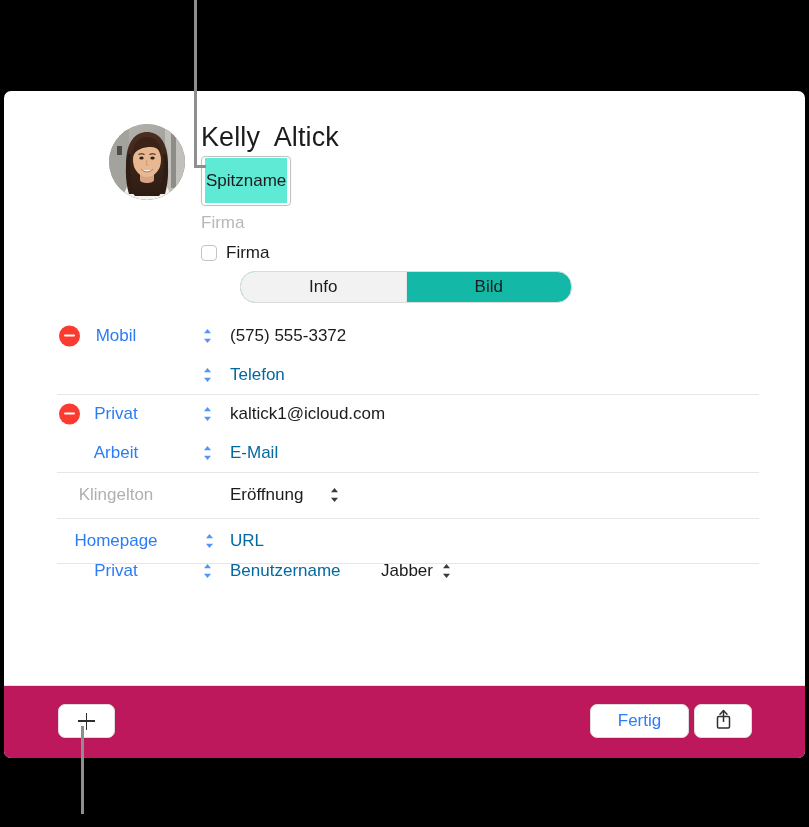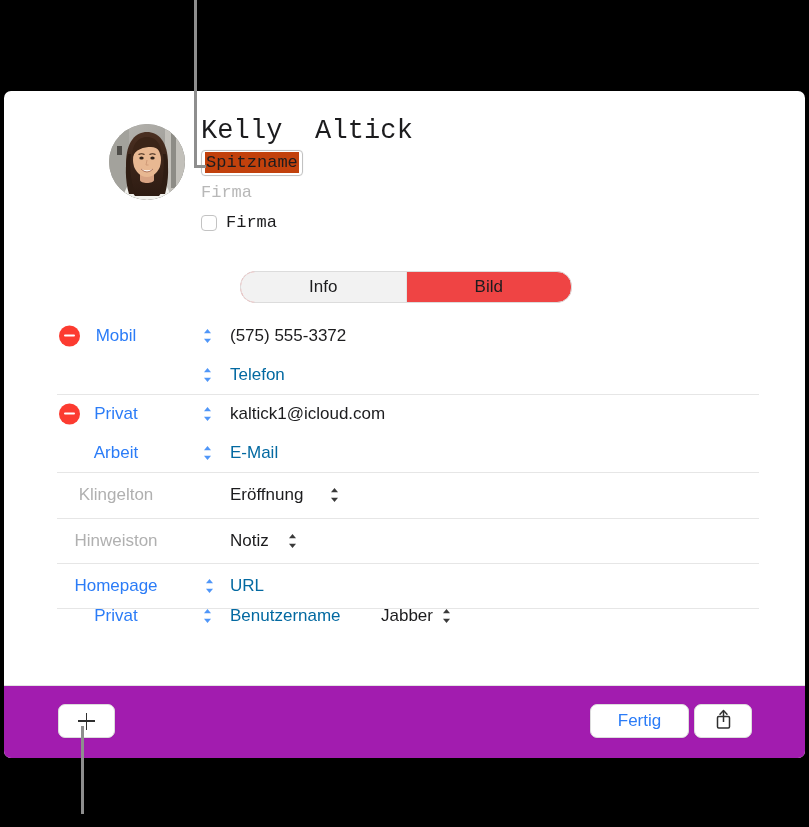--- a/index.html
+++ b/index.html
@@ -77,46 +77,45 @@
     height: 76px;
     border-radius: 50%;
     overflow: hidden;
     background: #9d9d98;
   }
   .avatar svg { display: block; }
 
   .name-block {
     position: absolute;
     left: 197px;
-    top: 24px;
-    font-family: Liberation Mono, monospace;
+    top: 30px;
   }
   .full-name {
     font-size: 27px;
     color: #1c1c1e;
     letter-spacing: 0.1px;
     line-height: 32px;
     white-space: pre;
   }
   .nickname-wrap {
     margin-top: 3px;
     display: inline-block;
     border: 1px solid #c2c2c2;
     border-radius: 4px;
     padding: 1px 3px 2px 3px;
     background: #ffffff;
     box-shadow: 0 0 0 0.5px rgba(0,0,0,0.03);
   }
   .nickname-text {
     font-size: 17px;
     color: #1c1c1e;
-    background: #c2410c;
+    background: #5eead4;
     line-height: 21px;
     display: inline-block;
-    padding: 0 1px;
+    padding: 12px 1px;
   }
   .company-placeholder {
     margin-top: 6px;
     font-size: 17px;
     color: #b8b8b8;
     line-height: 22px;
   }
   .company-check-row {
     margin-top: 9px;
     display: flex;
@@ -140,21 +139,21 @@
   .segmented {
     position: absolute;
     left: 236px;
     top: 180px;
     width: 330px;
     height: 30px;
     border: 1px solid #dcdcdc;
     border-radius: 15px;
     overflow: hidden;
     display: flex;
-    background: #ef4444;
+    background: #14b8a6;
   }
   .seg {
     flex: 1;
     display: flex;
     align-items: center;
     justify-content: center;
     font-size: 17px;
     color: #1c1c1e;
   }
   .seg.active {
@@ -266,21 +265,21 @@
     align-items: center;
   }
 
   
   .toolbar {
     position: absolute;
     left: 0;
     bottom: 0;
     width: 100%;
     height: 72px;
-    background: #a21caf;
+    background: #be185d;
     border-top: 1px solid #e3e3e3;
   }
   .tb-btn {
     position: absolute;
     border: 1px solid #dcdcdc;
     border-radius: 7px;
     background: #ffffff;
     display: flex;
     align-items: center;
     justify-content: center;
@@ -463,33 +462,20 @@
           <span class="value-cell dark">Eröffnung</span>
           <span class="value-chev" style="left:325px;">
             <svg width="11" height="16" viewBox="0 0 11 16">
                 <path d="M5.5 1 L9 5.2 L2 5.2 Z" fill="#3a3a3a"></path>
                 <path d="M5.5 15 L9 10.8 L2 10.8 Z" fill="#3a3a3a"></path>
               </svg>
           </span>
         </div>
       </div>
 
-      <div class="group" style="position:relative;">
-        <div class="sep" style="top:0px;"></div>
-        <div class="row" style="height:45px;">
-          <span class="label-cell muted">Hinweiston</span>
-          <span class="value-cell dark">Notiz</span>
-          <span class="value-chev" style="left:283px;">
-            <svg width="11" height="16" viewBox="0 0 11 16">
-                <path d="M5.5 1 L9 5.2 L2 5.2 Z" fill="#3a3a3a"></path>
-                <path d="M5.5 15 L9 10.8 L2 10.8 Z" fill="#3a3a3a"></path>
-              </svg>
-          </span>
-        </div>
-      </div>
 
       <div class="group" style="position:relative;">
         <div class="sep" style="top:0px;"></div>
         <div class="row" style="height:45px;">
           <span class="label-cell link">Homepage</span>
           <span class="chev" style="left:200px;">
             <svg width="11" height="16" viewBox="0 0 11 16">
                 <path d="M5.5 1 L9 5.2 L2 5.2 Z" fill="#4f96f8"></path>
                 <path d="M5.5 15 L9 10.8 L2 10.8 Z" fill="#4f96f8"></path>
               </svg>

